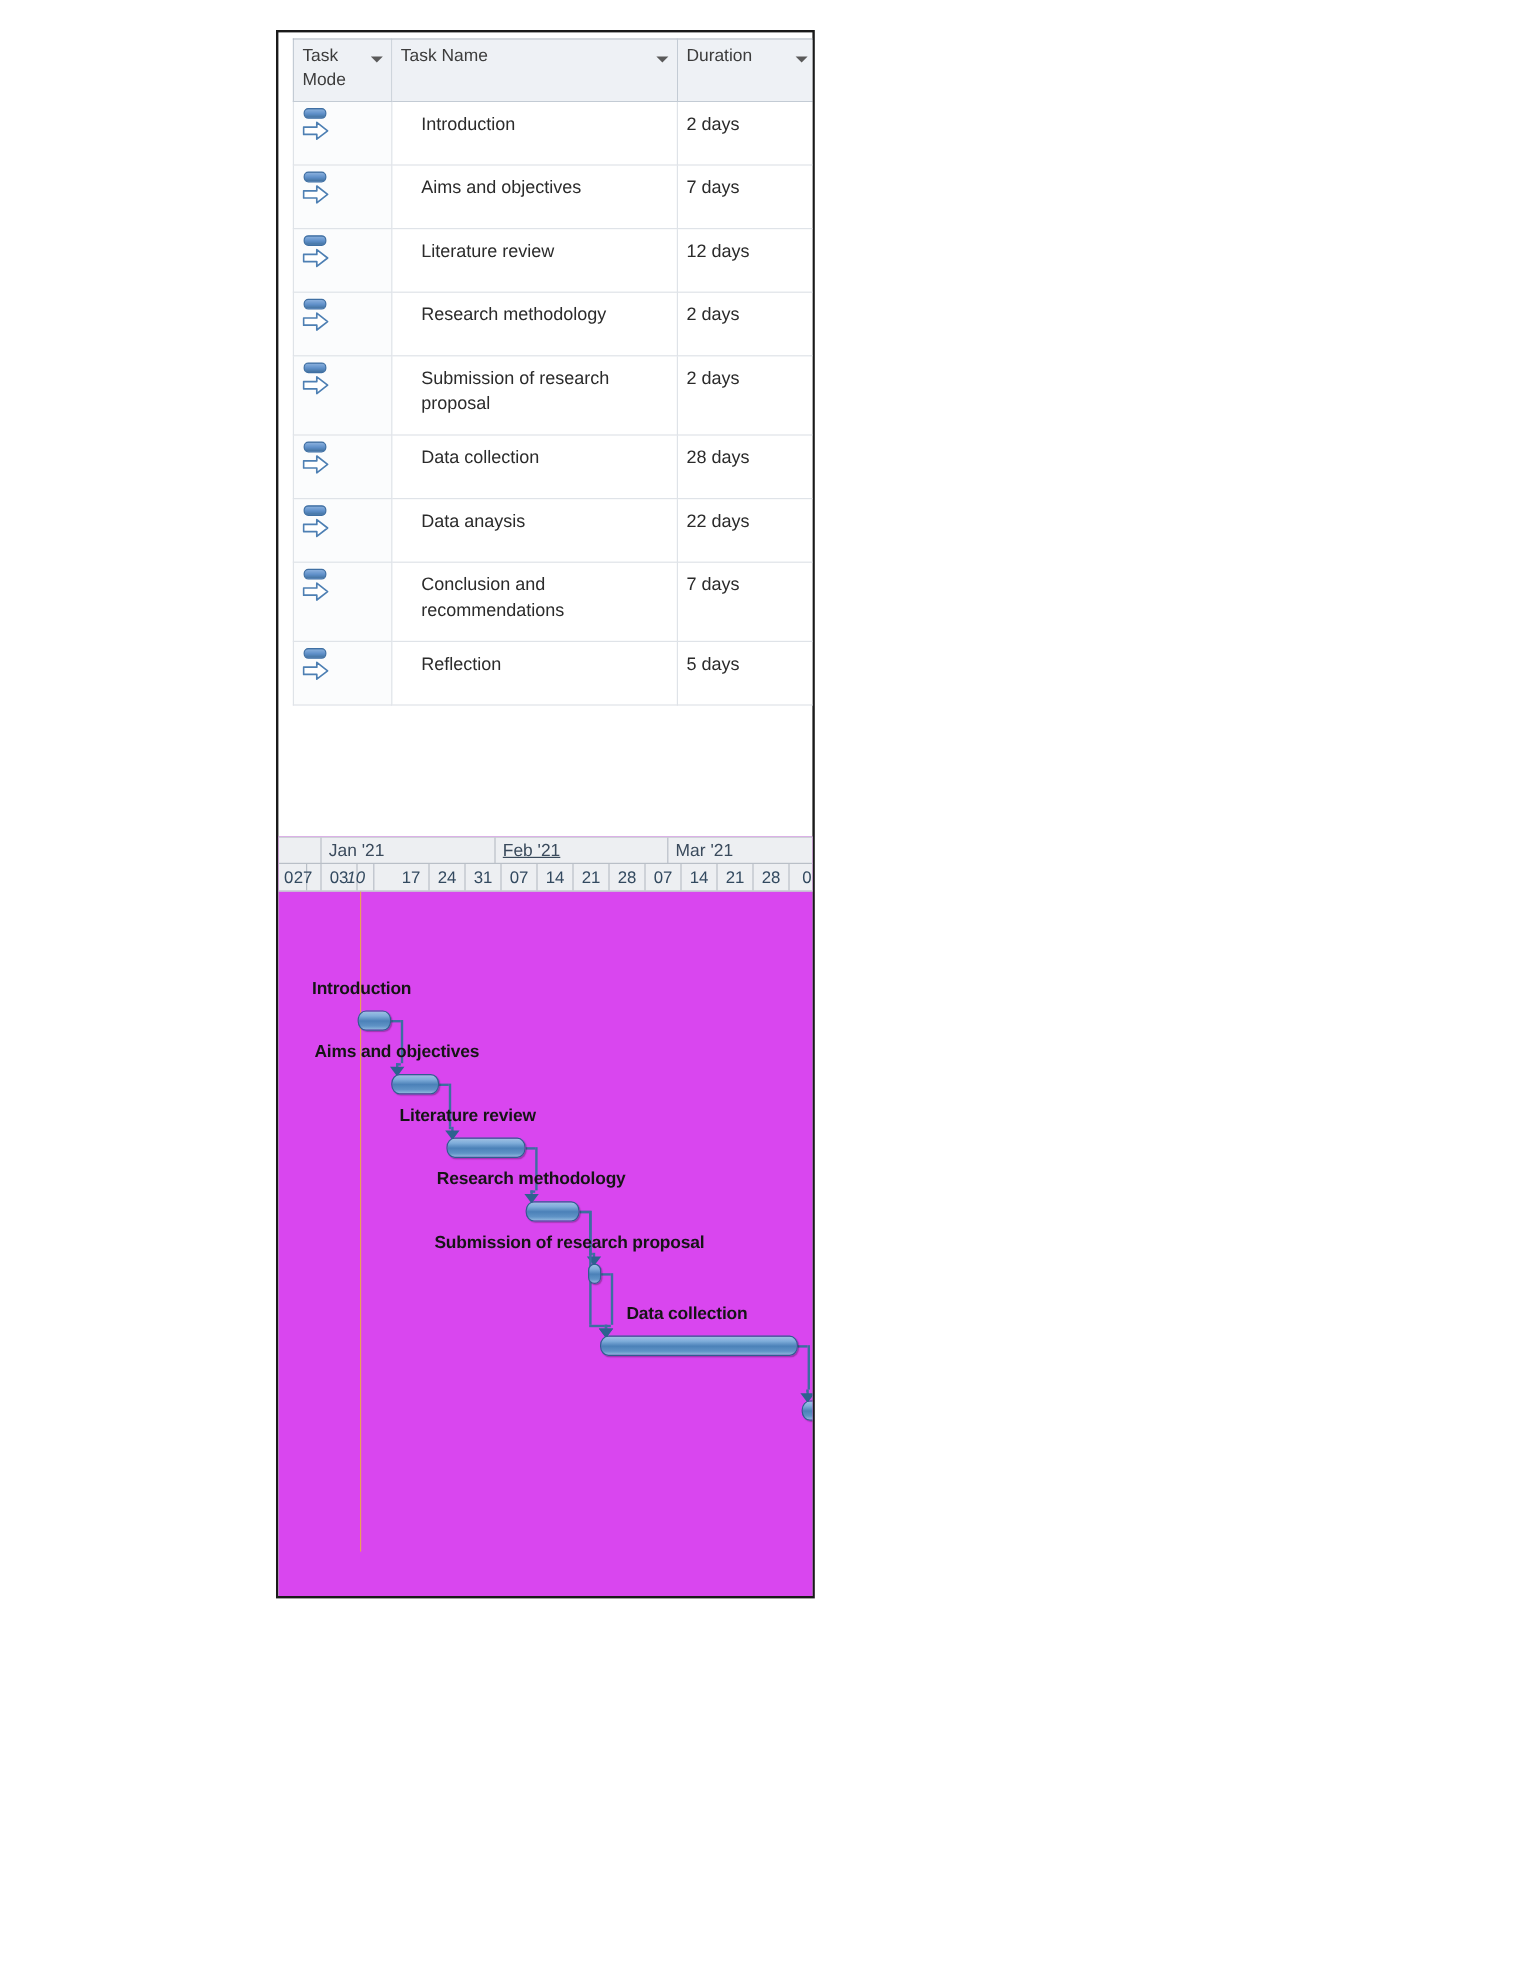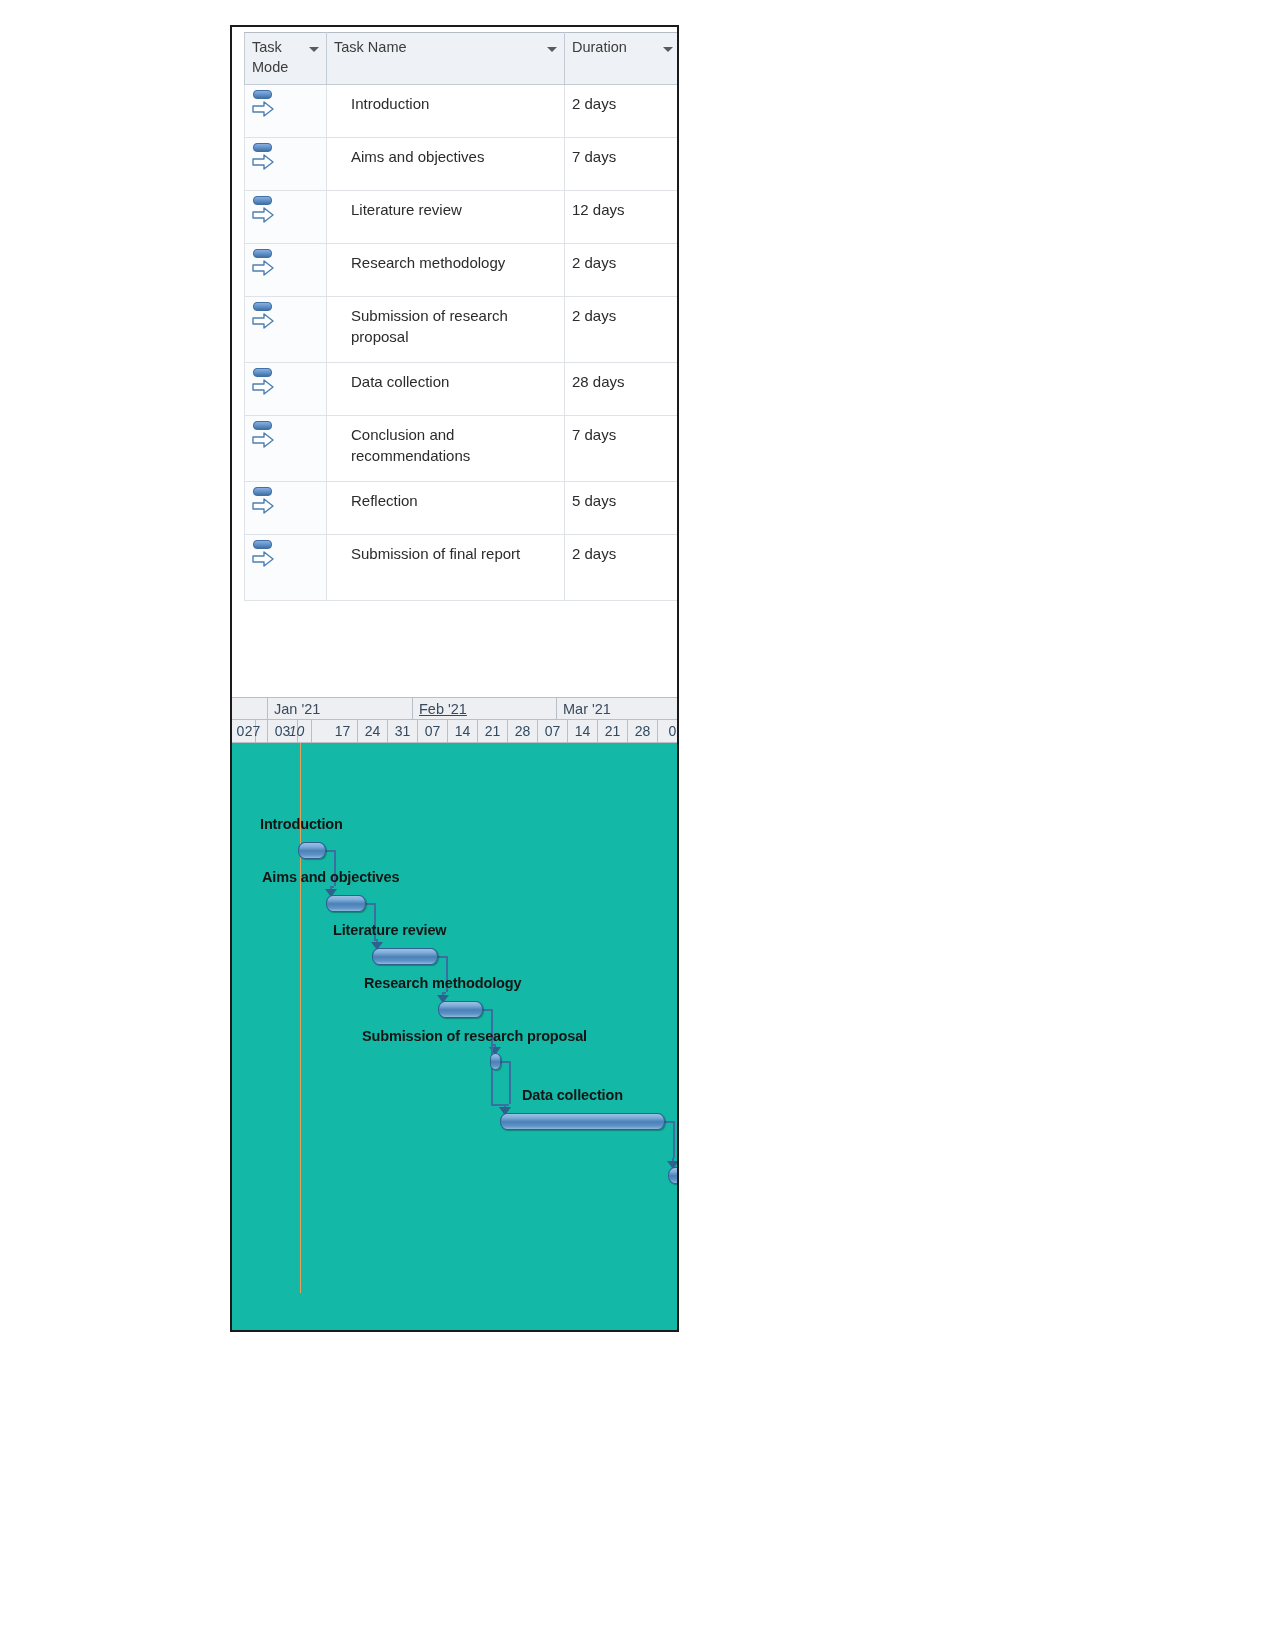--- a/index.html
+++ b/index.html
@@ -92,21 +92,21 @@
     background: linear-gradient(to bottom,#8ab0dd 0%,#5e8fc9 55%,#43729f 100%);
     border: 1px solid #3f6fa3;
   }
   .mode-icon svg { position: absolute; left: 1px; top: 11px; }
 
   
   #gantt {
     position: absolute;
     left: 0px; top: 670px;
     width: 449px; height: 637px;
-    background: #14b8a6;
+    background: #d946ef;
     overflow: hidden;
   }
 
   
   #timescale { position: absolute; left: 0; top: 0; width: 460px; }
   .ts-row { position: relative; height: 23px; background: #edeff2; border-bottom: 1px solid #b9bfc7; }
   .ts-row.top { border-top: 1px solid #b9bfc7; }
   .ts-cell {
     position: absolute; top: 0; height: 22px;
     border-right: 1px solid #b9bfc7;
@@ -248,20 +248,32 @@
                 <span class="mode-icon">
                   <span class="bar"></span>
                   <svg width="24" height="18" viewBox="0 0 24 18">
                     <path d="M1 6 h11 V2 l9 7 -9 7 v-4 H1 z" fill="#ffffff" stroke="#4d7fb3" stroke-width="1.4" stroke-linejoin="round"></path>
                   </svg>
                 </span>
               </td>
               <td class="cell-name">Data collection</td>
               <td class="cell-duration">28 days</td>
             </tr>
+            <tr>
+              <td class="cell-mode">
+                <span class="mode-icon">
+                  <span class="bar"></span>
+                  <svg width="24" height="18" viewBox="0 0 24 18">
+                    <path d="M1 6 h11 V2 l9 7 -9 7 v-4 H1 z" fill="#ffffff" stroke="#4d7fb3" stroke-width="1.4" stroke-linejoin="round"></path>
+                  </svg>
+                </span>
+              </td>
+              <td class="cell-name">Data anaysis</td>
+              <td class="cell-duration">22 days</td>
+            </tr>
             <tr class="tall">
               <td class="cell-mode">
                 <span class="mode-icon">
                   <span class="bar"></span>
                   <svg width="24" height="18" viewBox="0 0 24 18">
                     <path d="M1 6 h11 V2 l9 7 -9 7 v-4 H1 z" fill="#ffffff" stroke="#4d7fb3" stroke-width="1.4" stroke-linejoin="round"></path>
                   </svg>
                 </span>
               </td>
               <td class="cell-name">Conclusion and recommendations</td>
@@ -271,32 +283,20 @@
               <td class="cell-mode">
                 <span class="mode-icon">
                   <span class="bar"></span>
                   <svg width="24" height="18" viewBox="0 0 24 18">
                     <path d="M1 6 h11 V2 l9 7 -9 7 v-4 H1 z" fill="#ffffff" stroke="#4d7fb3" stroke-width="1.4" stroke-linejoin="round"></path>
                   </svg>
                 </span>
               </td>
               <td class="cell-name">Reflection</td>
               <td class="cell-duration">5 days</td>
-            </tr>
-            <tr class="tall">
-              <td class="cell-mode">
-                <span class="mode-icon">
-                  <span class="bar"></span>
-                  <svg width="24" height="18" viewBox="0 0 24 18">
-                    <path d="M1 6 h11 V2 l9 7 -9 7 v-4 H1 z" fill="#ffffff" stroke="#4d7fb3" stroke-width="1.4" stroke-linejoin="round"></path>
-                  </svg>
-                </span>
-              </td>
-              <td class="cell-name">Submission of final report</td>
-              <td class="cell-duration">2 days</td>
             </tr>
           </tbody>
       </table>
     </div>
 
     <div id="gantt">
 
       <div id="timescale">
         <div class="ts-row top" id="ts-months">
             <div class="ts-cell" style="left: 0px; width: 36px;"></div>

